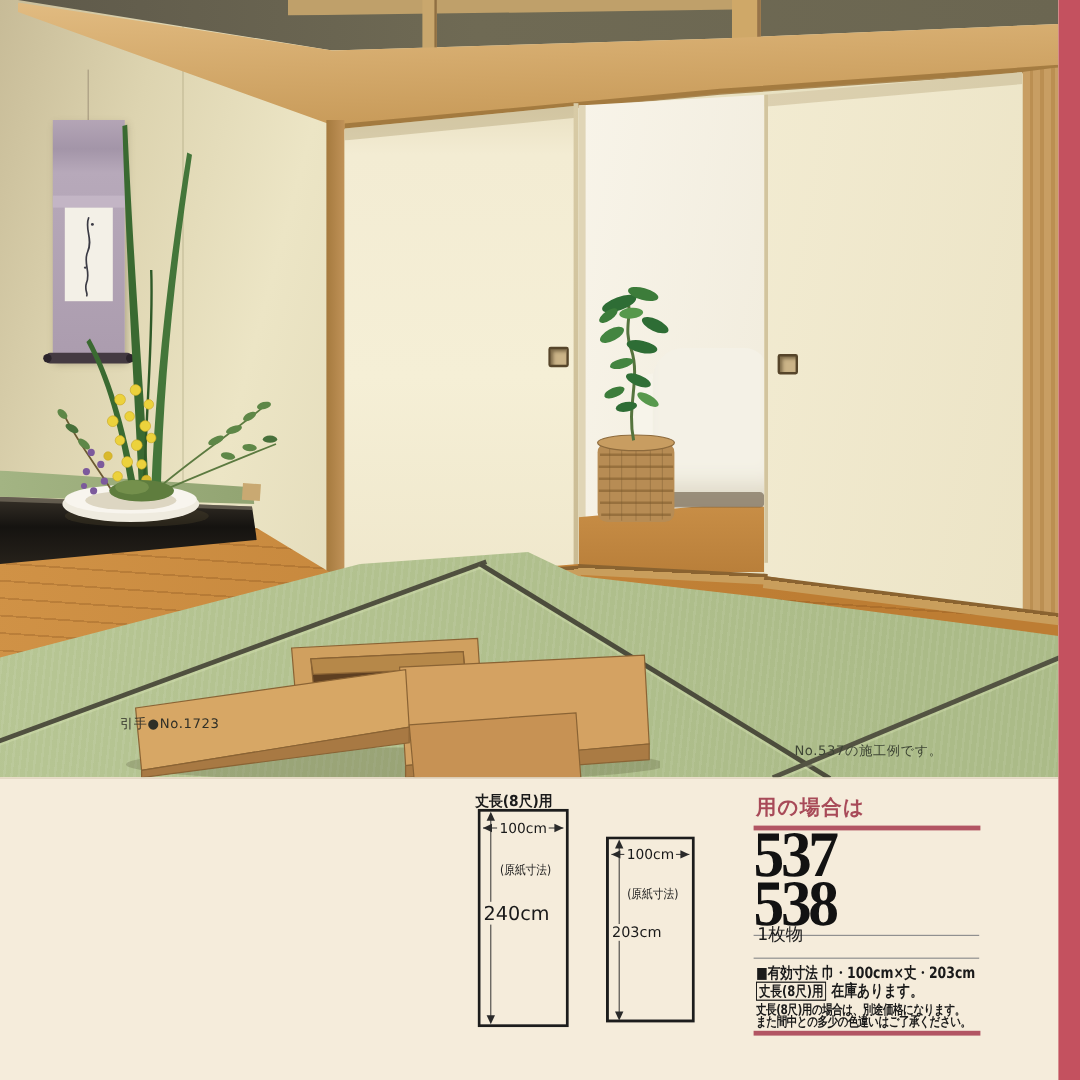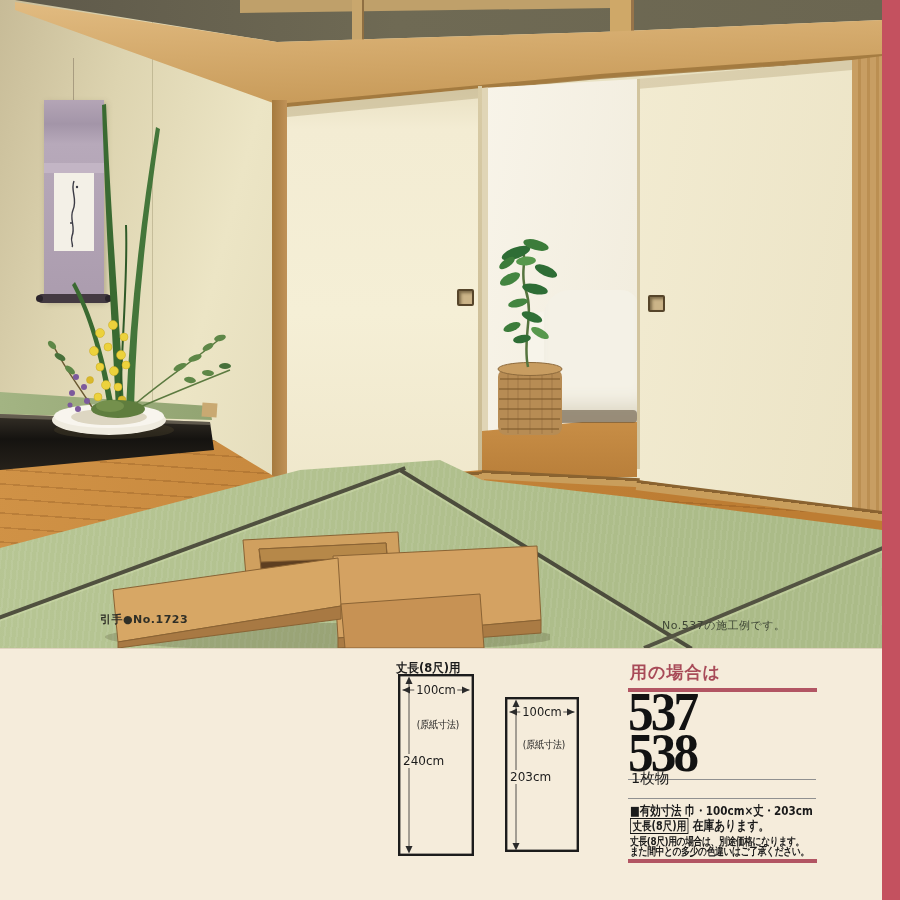--- a/index.html
+++ b/index.html
@@ -63,21 +63,21 @@
   .scroll-band{left:6px;top:105px;width:60px;height:10px;background:#c4b7c6;opacity:.9}
   .scroll-panel{left:16px;top:115px;width:40px;height:78px;background:#f3f0e7}
   .scroll-rod{left:0;top:236px;width:72px;height:9px;background:#443a42;border-radius:4px}
   .scroll-rod::before,.scroll-rod::after{content:"";position:absolute;top:1px;width:7px;height:7px;border-radius:50%;background:#2b242b}
   .scroll-rod::before{left:-2px}.scroll-rod::after{right:-2px}
 
   .ikebana{left:30px;top:75px;width:220px;height:370px}
   .table-svg{left:100px;top:525px;width:450px;height:123px}
 
   .caption{font-size:11px;letter-spacing:.5px;white-space:nowrap}
-  .caption-left{left:100px;top:612px;color:#2f2f27;font-weight:bold}
+  .caption-left{left:100px;top:596px;color:#2f2f27;font-weight:normal}
   .caption-right{left:662px;top:618px;color:#3e4535}
 
   
   .specs{position:absolute;left:0;top:648px;width:882px;height:252px;background:#f5ecdb;border-top:1px solid #e0d3bf}
   .specs .abs{position:absolute}
   .diag-title{left:396px;top:11px;font-size:12.5px;font-weight:bold;transform:scaleX(.92);transform-origin:left top;white-space:nowrap}
   .diag{overflow:visible}
   .diag1{left:398px;top:25px;width:76px;height:182px}
   .diag2{left:505px;top:48px;width:74px;height:156px}
   .diag svg{position:absolute;left:0;top:0}
@@ -294,21 +294,21 @@
         <rect x="1.2" y="1.2" width="73.6" height="179.6" fill="none" stroke="#1c1c1c" stroke-width="2.4"></rect>
         <line x1="11" y1="7" x2="11" y2="175" stroke="#2a2a2a" stroke-width=".8"></line>
         <polygon points="11,2.5 7.5,10 14.5,10" fill="#2a2a2a"></polygon>
         <polygon points="11,179.5 7.5,172 14.5,172" fill="#2a2a2a"></polygon>
         <line x1="4.5" y1="16" x2="71.5" y2="16" stroke="#2a2a2a" stroke-width=".8"></line>
         <polygon points="4.5,16 12,12.5 12,19.5" fill="#2a2a2a"></polygon>
         <polygon points="71.5,16 64,12.5 64,19.5" fill="#2a2a2a"></polygon>
       </svg>
       <span class="dlabel dcenter" style="left:38px;top:16px">100cm</span>
       <span class="dlabel dpaper" style="left:40px;top:51px">(原紙寸法)</span>
-      <span class="dlabel dleft" style="left:3px;top:87px;font-size:12px">240cm</span>
+      <span class="dlabel dleft" style="left:3px;top:87px;font-size:16px">240cm</span>
     </div>
 
     <div class="abs diag diag2">
       <svg width="74" height="156" viewBox="0 0 74 156">
         <rect x="1.2" y="1.2" width="71.6" height="152.6" fill="none" stroke="#1c1c1c" stroke-width="2.4"></rect>
         <line x1="11" y1="6" x2="11" y2="149" stroke="#2a2a2a" stroke-width=".8"></line>
         <polygon points="11,2.5 7.5,10 14.5,10" fill="#2a2a2a"></polygon>
         <polygon points="11,153.5 7.5,146 14.5,146" fill="#2a2a2a"></polygon>
         <line x1="4.5" y1="15" x2="69.5" y2="15" stroke="#2a2a2a" stroke-width=".8"></line>
         <polygon points="4.5,15 12,11.5 12,18.5" fill="#2a2a2a"></polygon>

